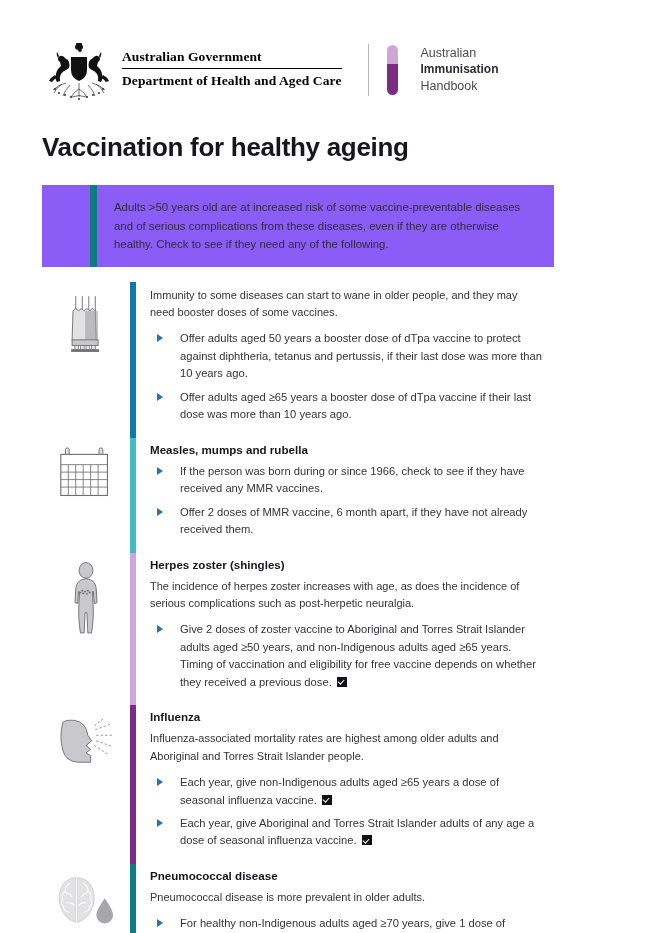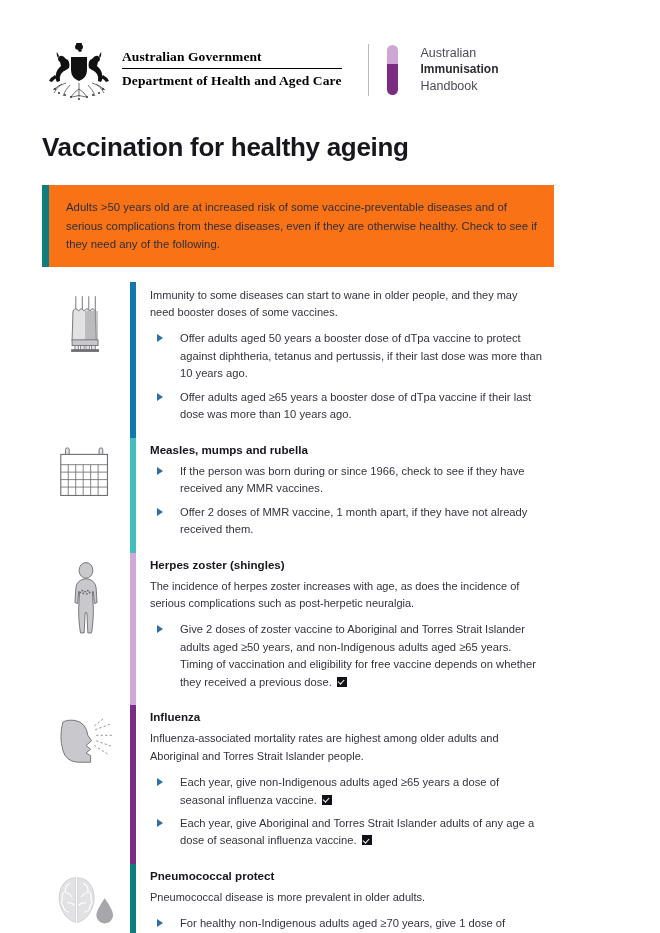--- a/index.html
+++ b/index.html
@@ -93,22 +93,23 @@
     font-weight: bold;
     letter-spacing: -0.3px;
     color: #16161d;
     margin: 26px 0 0 0;
   }
 
   
   .callout {
     display: flex;
     margin-top: 22px;
-    background: #f97316;
+    background: #8b5cf6;
     min-height: 62px;
+    padding-left: 48px;
   }
   .callout-bar {
     flex: 0 0 7px;
     background: #0f7d7d;
   }
   .callout-text {
     padding: 13px 16px 13px 17px;
     font-size: 11.4px;
     line-height: 1.63;
     color: #2e2e38;
@@ -313,21 +314,21 @@
           <path d="M35 20 v33"></path>
               <path d="M43 20 v33"></path>
         </g>
       </svg>
         </div>
         <div class="sec-bar" style="background: rgb(69, 189, 189);"></div>
         <div class="sec-body">
           <h2 class="sec-title">Measles, mumps and rubella</h2>
           <ul class="bullets">
             <li><span class="tri"></span><span>If the person was born during or since 1966, check to see if they have received any MMR vaccines.</span></li>
-            <li><span class="tri"></span><span>Offer 2 doses of MMR vaccine, 1 month apart, if they have not already received them.</span></li>
+            <li><span class="tri"></span><span>Offer 2 doses of MMR vaccine, 6 month apart, if they have not already received them.</span></li>
           </ul>
         </div>
       </div>
       <div class="section">
         <div class="sec-icon">
           <svg viewBox="0 0 50 78" width="46" height="74">
         <g fill="#c9c9cd" stroke="#6f6f74" stroke-width="1">
           <ellipse cx="25" cy="9" rx="7.5" ry="8.5"></ellipse>
           <path d="M25 18 q-10 1 -11 10 l-1 16 l3 1 l1 -13 l1 0 l-1 20 q0 10 1 18 l1 7 h4 l1 -22 h2 l1 22 h4 l1 -7 q1 -8 1 -18 l-1 -20 l1 0 l1 13 l3 -1 l-1 -16 q-1 -9 -11 -10 z"></path>
         </g>
@@ -388,21 +389,21 @@
           <path d="M13 22 q5 1 7 5"></path>
               <path d="M37 22 q-5 1 -7 5"></path>
           <path d="M15 33 q5 -1 8 3"></path>
               <path d="M35 33 q-5 -1 -8 3"></path>
         </g>
         <path d="M55 28 q9 13 9 18 a9 9 0 0 1 -18 0 q0 -5 9 -18 z" fill="#a6a6ab"></path>
       </svg>
         </div>
         <div class="sec-bar" style="background: rgb(15, 125, 125);"></div>
         <div class="sec-body">
-          <h2 class="sec-title">Pneumococcal protect</h2>
+          <h2 class="sec-title">Pneumococcal disease</h2>
           <p class="sec-intro">Pneumococcal disease is more prevalent in older adults.</p>
           <ul class="bullets">
             <li><span class="tri"></span><span>For healthy non-Indigenous adults aged ≥70 years, give 1 dose of 13vPCV* if they have not already received a dose. Give 13vPCV* at least 12 months after any previous dose of 23vPPV.</span></li>
             <li><span class="tri"></span><span>For healthy Aboriginal and Torres Strait Islander adults aged ≥50 years, give 1 dose of 13vPCV*, 1 dose of 23vPPV 12 months later, and a 2nd dose of 23vPPV at least 5 years later.</span></li>
           </ul>
         </div>
       </div>
     </div>
 
 </div>

